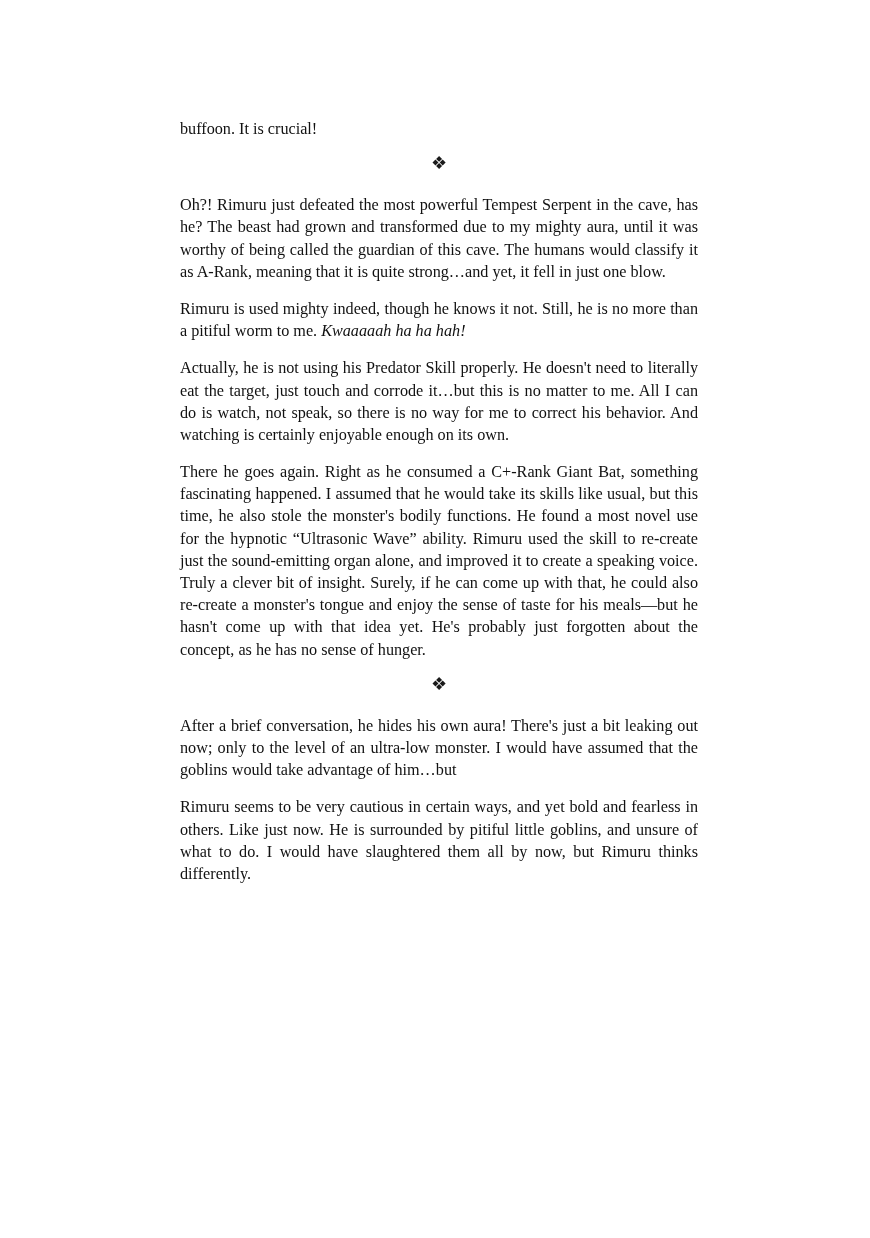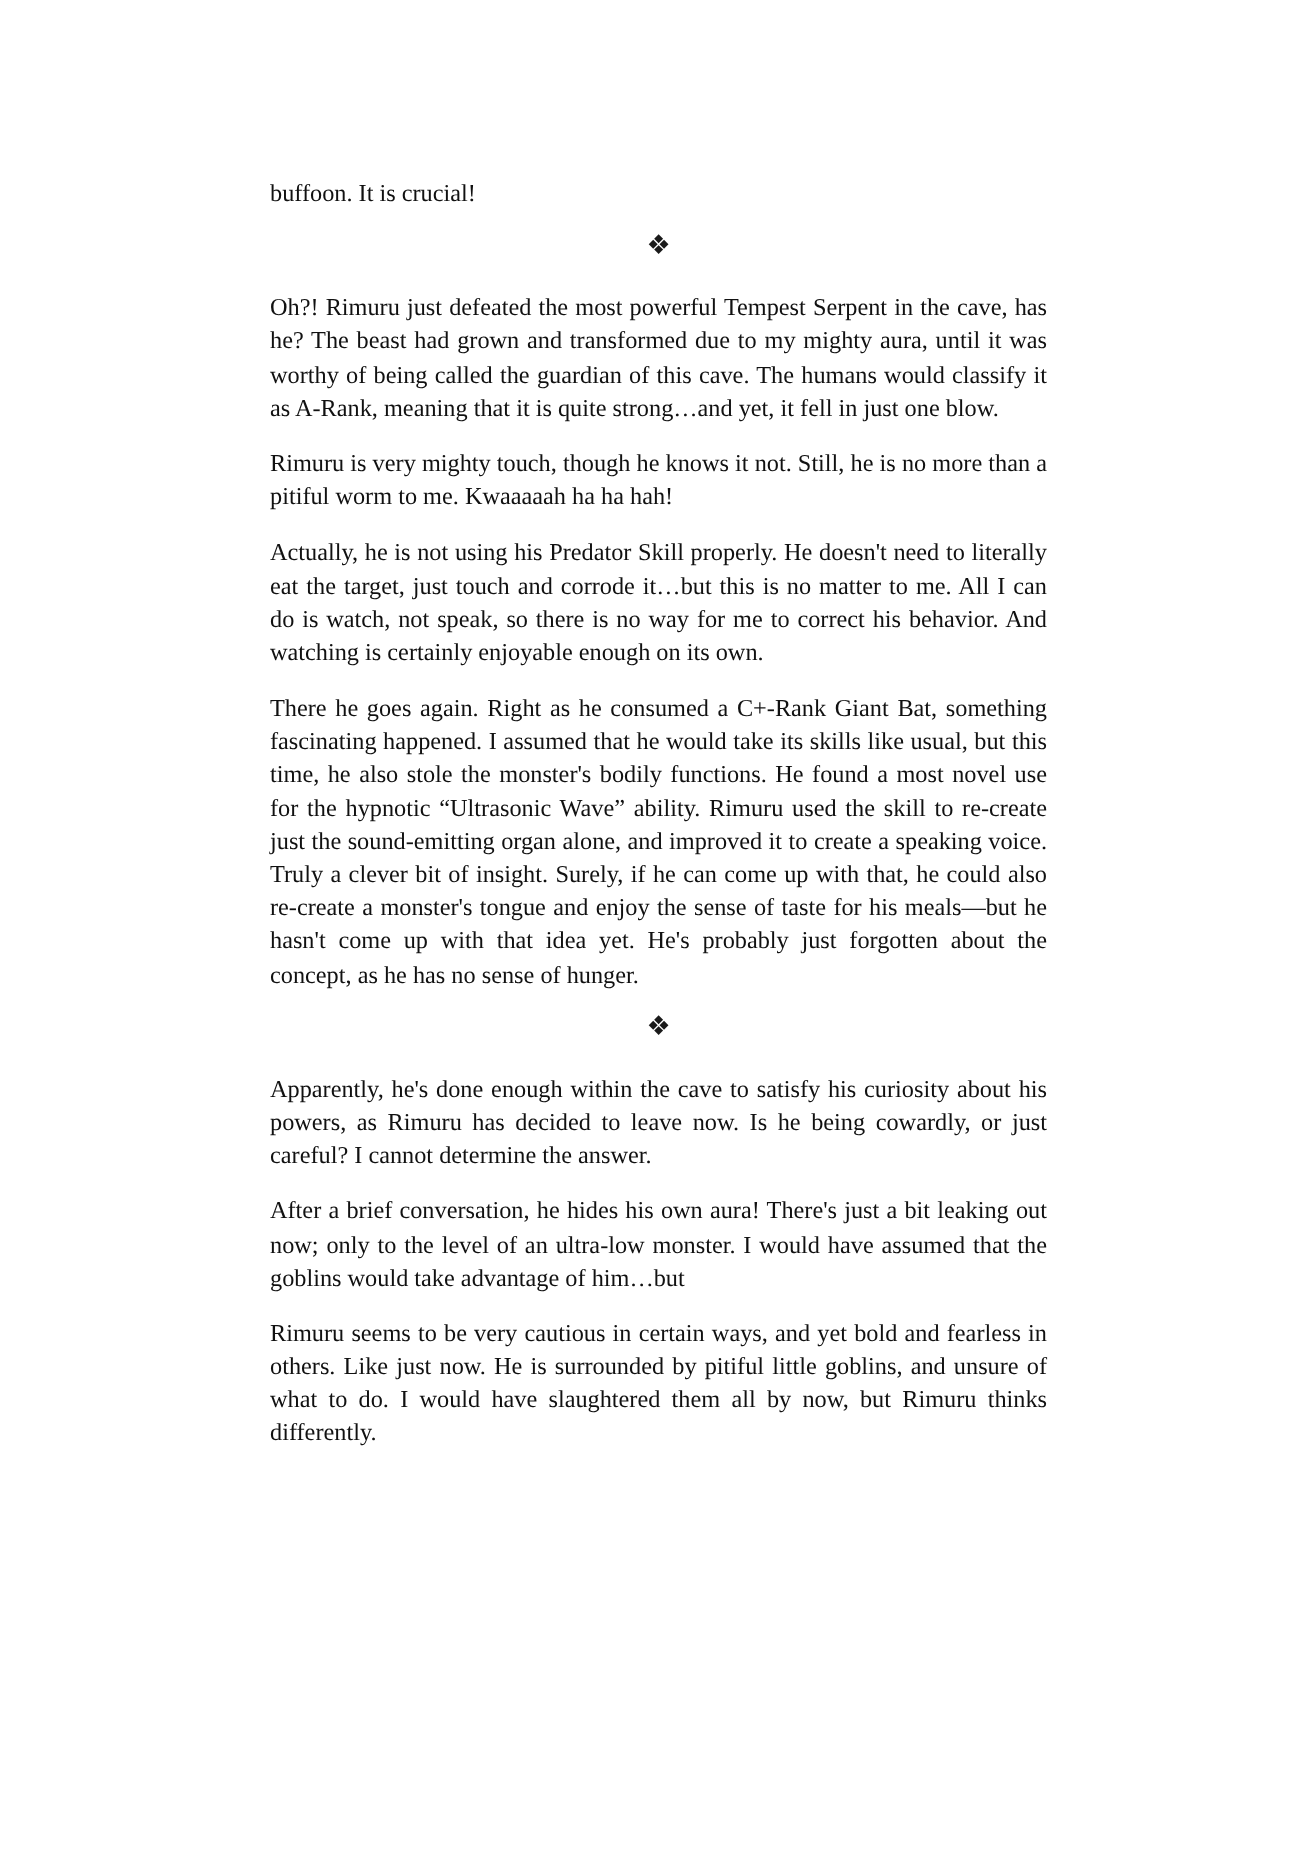--- a/index.html
+++ b/index.html
@@ -35,20 +35,21 @@
     text-justify: inter-word;
     hyphens: none;
   }
   p.para + p.para {
     margin-top: 15px;
   }
   p.para.tight {
     margin-top: 0;
   }
   .ital {
+    font-style: italic;
   }
   .divider {
     text-align: center;
     margin: 14px 0 18px 0;
     line-height: 1;
     height: 22px;
   }
   .divider .glyph {
     display: inline-block;
     font-size: 18px;
@@ -64,32 +65,31 @@
   <div class="text-column">
 
     <p class="para">buffoon. It is crucial!</p>
 
     <div class="divider">
       <span class="glyph">❖</span>
     </div>
 
     <p class="para tight">Oh?! Rimuru just defeated the most powerful Tempest Serpent in the cave, has he? The beast had grown and transformed due to my mighty aura, until it was worthy of being called the guardian of this cave. The humans would classify it as A-Rank, meaning that it is quite strong…and yet, it fell in just one blow.</p>
 
-    <p class="para"><span>Rimuru is very mighty touch, though he knows it not. Still, he is no more than a pitiful worm to me. </span><span class="ital">Kwaaaaah ha ha hah!</span></p>
+    <p class="para"><span>Rimuru is used mighty indeed, though he knows it not. Still, he is no more than a pitiful worm to me. </span><span class="ital">Kwaaaaah ha ha hah!</span></p>
 
 
     <p class="para">Actually, he is not using his Predator Skill properly. He doesn't need to literally eat the target, just touch and corrode it…but this is no matter to me. All I can do is watch, not speak, so there is no way for me to correct his behavior. And watching is certainly enjoyable enough on its own.</p>
 
     <p class="para">There he goes again. Right as he consumed a C+-Rank Giant Bat, something fascinating happened. I assumed that he would take its skills like usual, but this time, he also stole the monster's bodily functions. He found a most novel use for the hypnotic “Ultrasonic Wave” ability. Rimuru used the skill to re-create just the sound-emitting organ alone, and improved it to create a speaking voice. Truly a clever bit of insight. Surely, if he can come up with that, he could also re-create a monster's tongue and enjoy the sense of taste for his meals—but he hasn't come up with that idea yet. He's probably just forgotten about the concept, as he has no sense of hunger.</p>
 
 
     <div class="divider">
       <span class="glyph">❖</span>
     </div>
 
-    <p class="para tight">Apparently, he's done enough within the cave to satisfy his curiosity about his powers, as Rimuru has decided to leave now. Is he being cowardly, or just careful? I cannot determine the answer.</p>
 
     <p class="para">After a brief conversation, he hides his own aura! There's just a bit leaking out now; only to the level of an ultra-low monster. I would have assumed that the goblins would take advantage of him…but</p>
 
     <p class="para">Rimuru seems to be very cautious in certain ways, and yet bold and fearless in others. Like just now. He is surrounded by pitiful little goblins, and unsure of what to do. I would have slaughtered them all by now, but Rimuru thinks differently.</p>
 
   </div>
 </div>
 
 </body></html>

